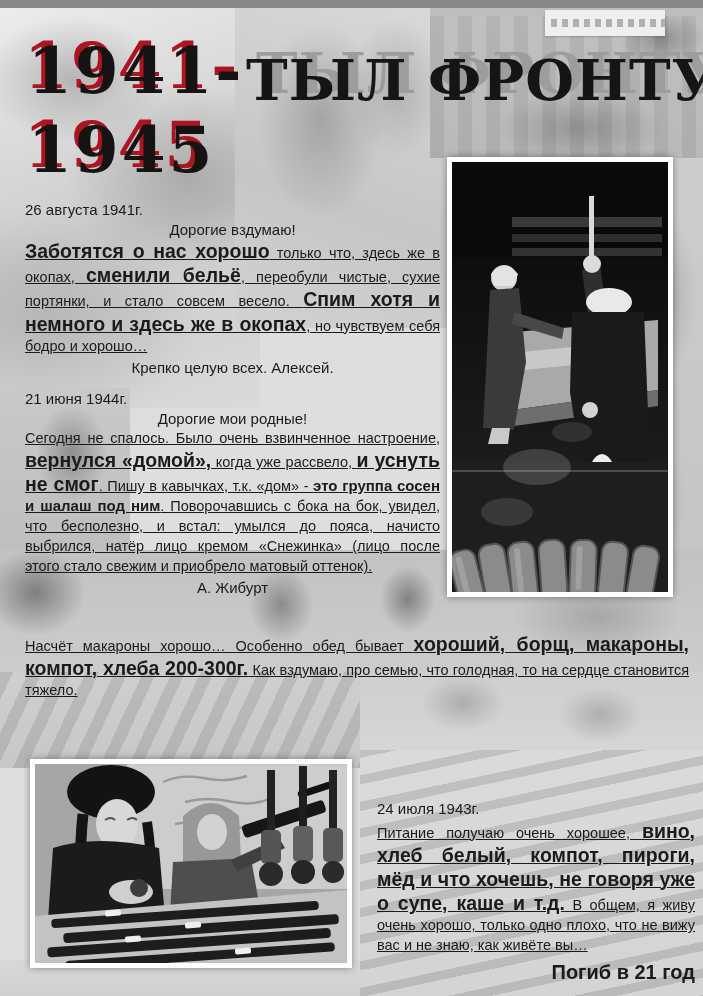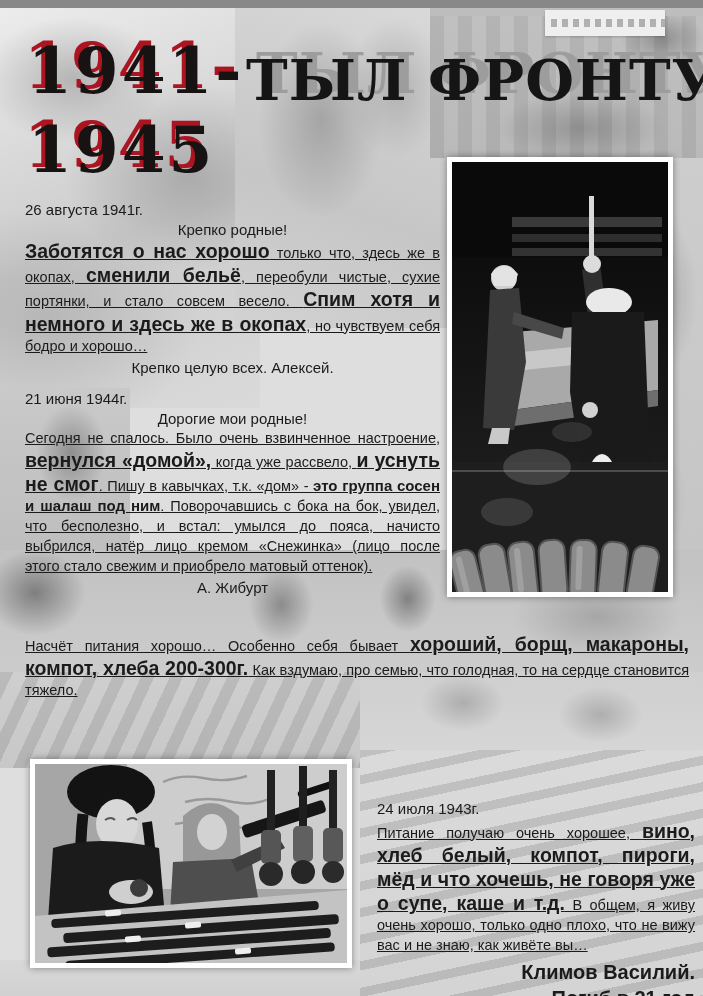--- a/index.html
+++ b/index.html
@@ -219,38 +219,37 @@
         <rect x="70" y="146" width="16" height="6" rx="2" transform="rotate(-4 78 149)"></rect>
         <rect x="150" y="158" width="16" height="6" rx="2" transform="rotate(-4 158 161)"></rect>
         <rect x="90" y="172" width="16" height="6" rx="2" transform="rotate(-4 98 175)"></rect>
         <rect x="200" y="184" width="16" height="6" rx="2" transform="rotate(-4 208 187)"></rect>
       </g>
     </svg>
   </figure>
 
   <section class="letter letter-1">
     <div class="date">26 августа 1941г.</div>
-    <div class="salutation">Крепко родные!</div>
+    <div class="salutation">Дорогие вздумаю!</div>
     <p class="body"><span class="seg-bl">Заботятся о нас хорошо</span><span class="seg-r"> только что, здесь же в окопах, </span><span class="seg-bl">сменили бельё</span><span class="seg-r">, переобули чистые, сухие портянки, и стало совсем весело. </span><span class="seg-bl">Спим хотя и немного и здесь же в окопах</span><span class="seg-r">, но чувствуем себя бодро и хорошо…</span></p>
     <div class="signature">Крепко целую всех. Алексей.</div>
   </section>
 
   <section class="letter letter-2">
     <div class="date">21 июня 1944г.</div>
     <div class="salutation">Дорогие мои родные!</div>
     <p class="body"><span class="seg-r">Сегодня не спалось. Было очень взвинченное настроение, </span><span class="seg-bl">вернулся «домой»,</span><span class="seg-r"> когда уже рассвело, </span><span class="seg-bl">и уснуть не смог</span><span class="seg-r">. Пишу в кавычках, т.к. «дом» - </span><span class="seg-b">это группа сосен и шалаш под ним</span><span class="seg-r">. Поворочавшись с бока на бок, увидел, что бесполезно, и встал: умылся до пояса, начисто выбрился, натёр лицо кремом «Снежинка» (лицо после этого стало свежим и приобрело матовый оттенок).</span></p>
     <div class="signature">А. Жибурт</div>
   </section>
 
   <section class="letter letter-3">
-    <p class="body"><span class="seg-r">Насчёт питания хорошо…  Особенно себя бывает </span><span class="seg-bl">хороший, борщ, макароны, компот, хлеба 200-300г.</span><span class="seg-r"> Как вздумаю, про семью, что голодная, то на сердце становится тяжело.</span></p>
+    <p class="body"><span class="seg-r">Насчёт макароны хорошо…  Особенно обед бывает </span><span class="seg-bl">хороший, борщ, макароны, компот, хлеба 200-300г.</span><span class="seg-r"> Как вздумаю, про семью, что голодная, то на сердце становится тяжело.</span></p>
   </section>
 
   <section class="letter letter-4">
     <div class="date">24 июля 1943г.</div>
     <p class="body"><span class="seg-r">Питание получаю очень хорошее, </span><span class="seg-bl">вино, хлеб белый, компот, пироги, мёд и что хочешь, не говоря уже о супе, каше и т.д.</span><span class="seg-r"> В общем, я живу очень хорошо, только одно плохо, что не вижу вас и не знаю, как живёте вы…</span></p>
     <div class="signature-bold">
-      <div>Климов Василий.</div>
       <div>Погиб в 21 год</div>
     </div>
   </section>
 
 </div>
 
 </body></html>

